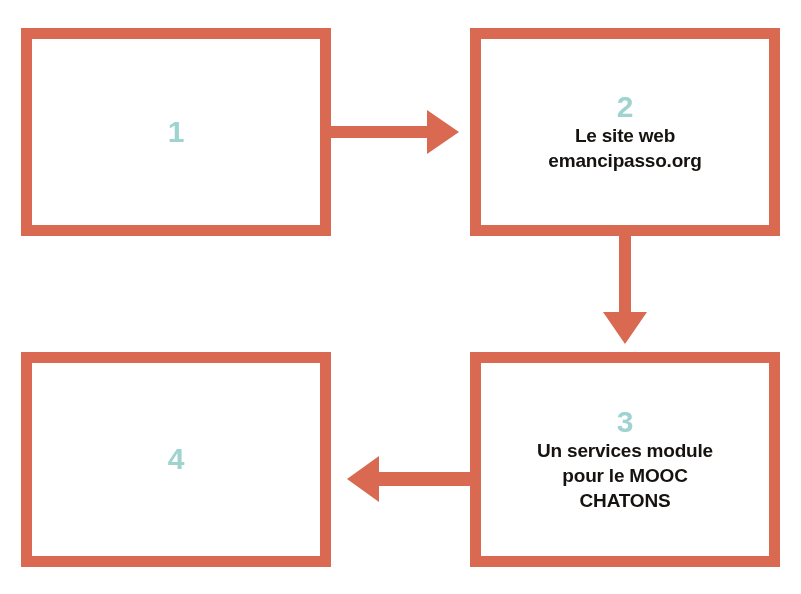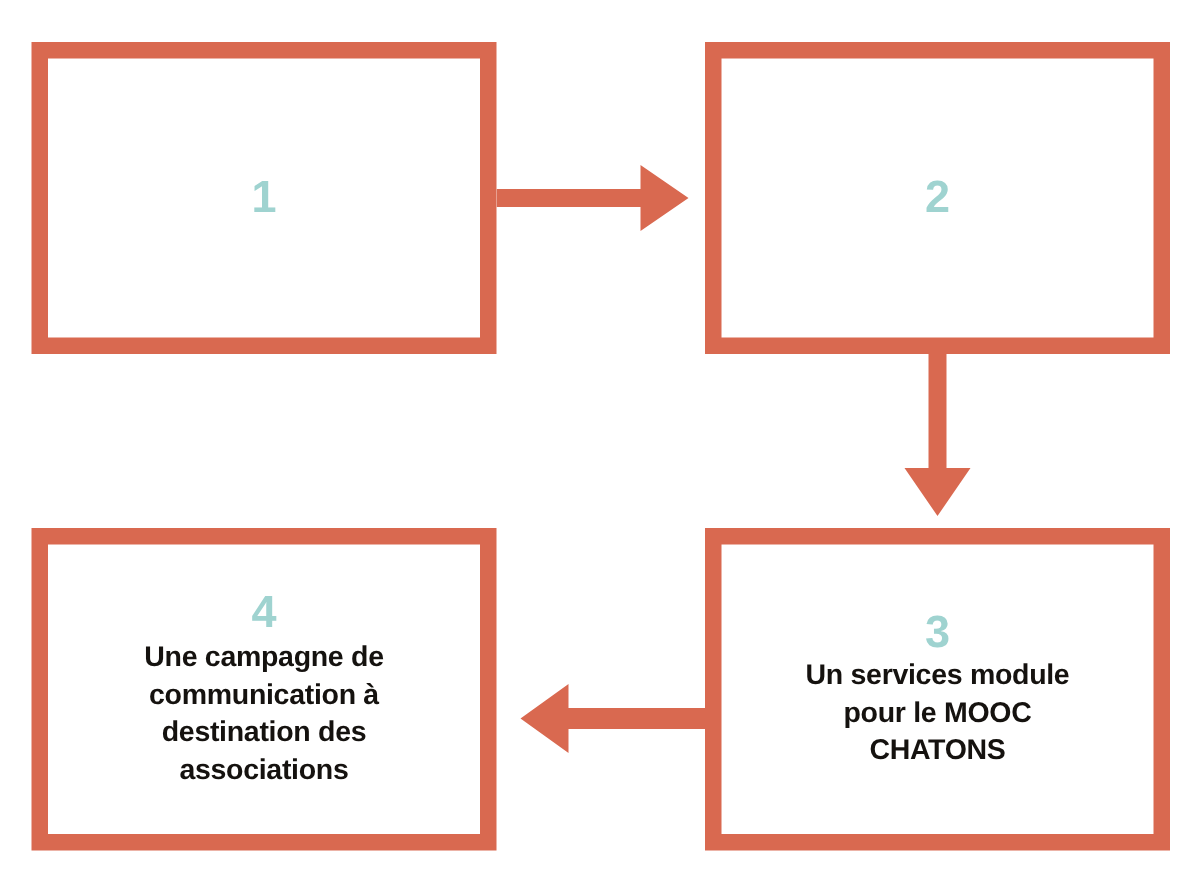--- a/index.html
+++ b/index.html
@@ -67,35 +67,33 @@
 <body>
 
 <div id="canvas">
 
   <div class="step-box" id="box-1">
     <div class="step-number">1</div>
   </div>
 
   <div class="step-box" id="box-2">
     <div class="step-number">2</div>
+    <div class="step-label">Le site web
+emancipasso.org</div>
   </div>
 
   <div class="step-box" id="box-3">
     <div class="step-number">3</div>
     <div class="step-label">Un services module
 pour le MOOC
 CHATONS</div>
   </div>
 
   <div class="step-box" id="box-4">
     <div class="step-number">4</div>
-    <div class="step-label">Une campagne de
-communication à
-destination des
-associations</div>
   </div>
 
   <div class="arrow" id="arrow-1-2" style="left:331px; top:108px;">
     <svg width="140" height="48" viewBox="0 0 140 48">
       <path d="M0,18 L96,18 L96,2 L128,24 L96,46 L96,30 L0,30 Z" fill="#d96950"></path>
     </svg>
   </div>
 
   <div class="arrow" id="arrow-2-3" style="left:601px; top:236px;">
     <svg width="48" height="116" viewBox="0 0 48 116">

